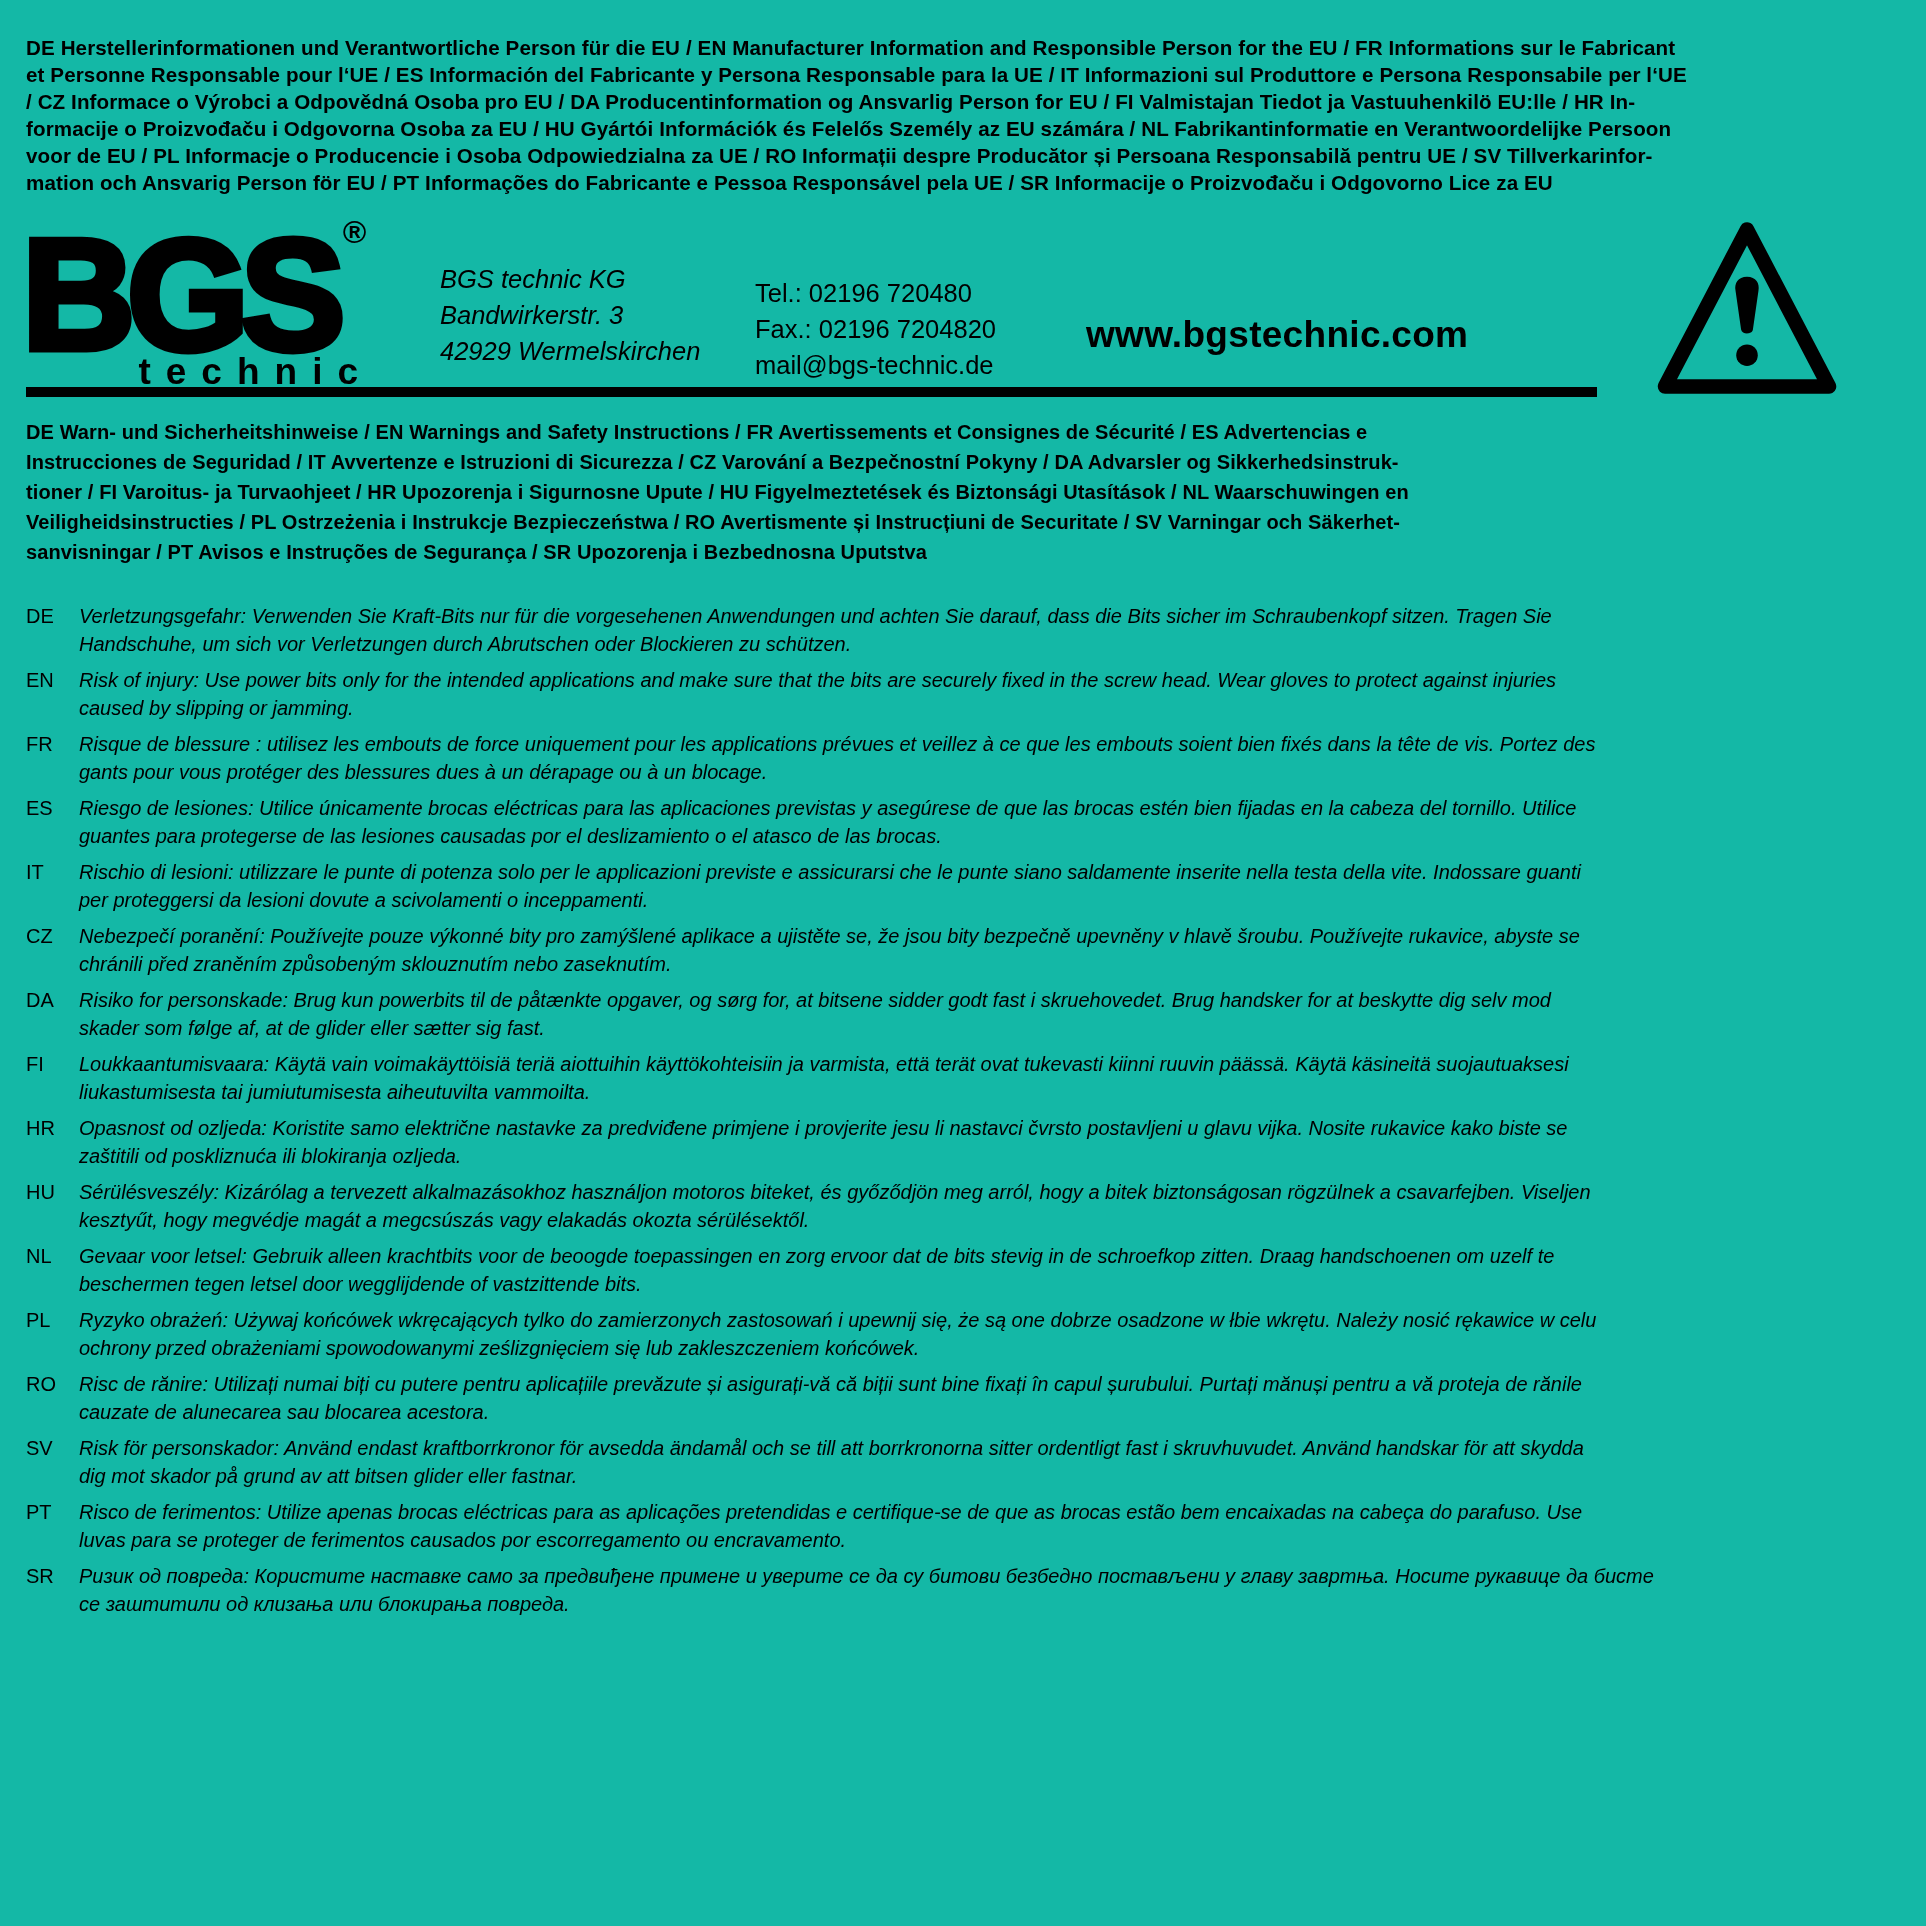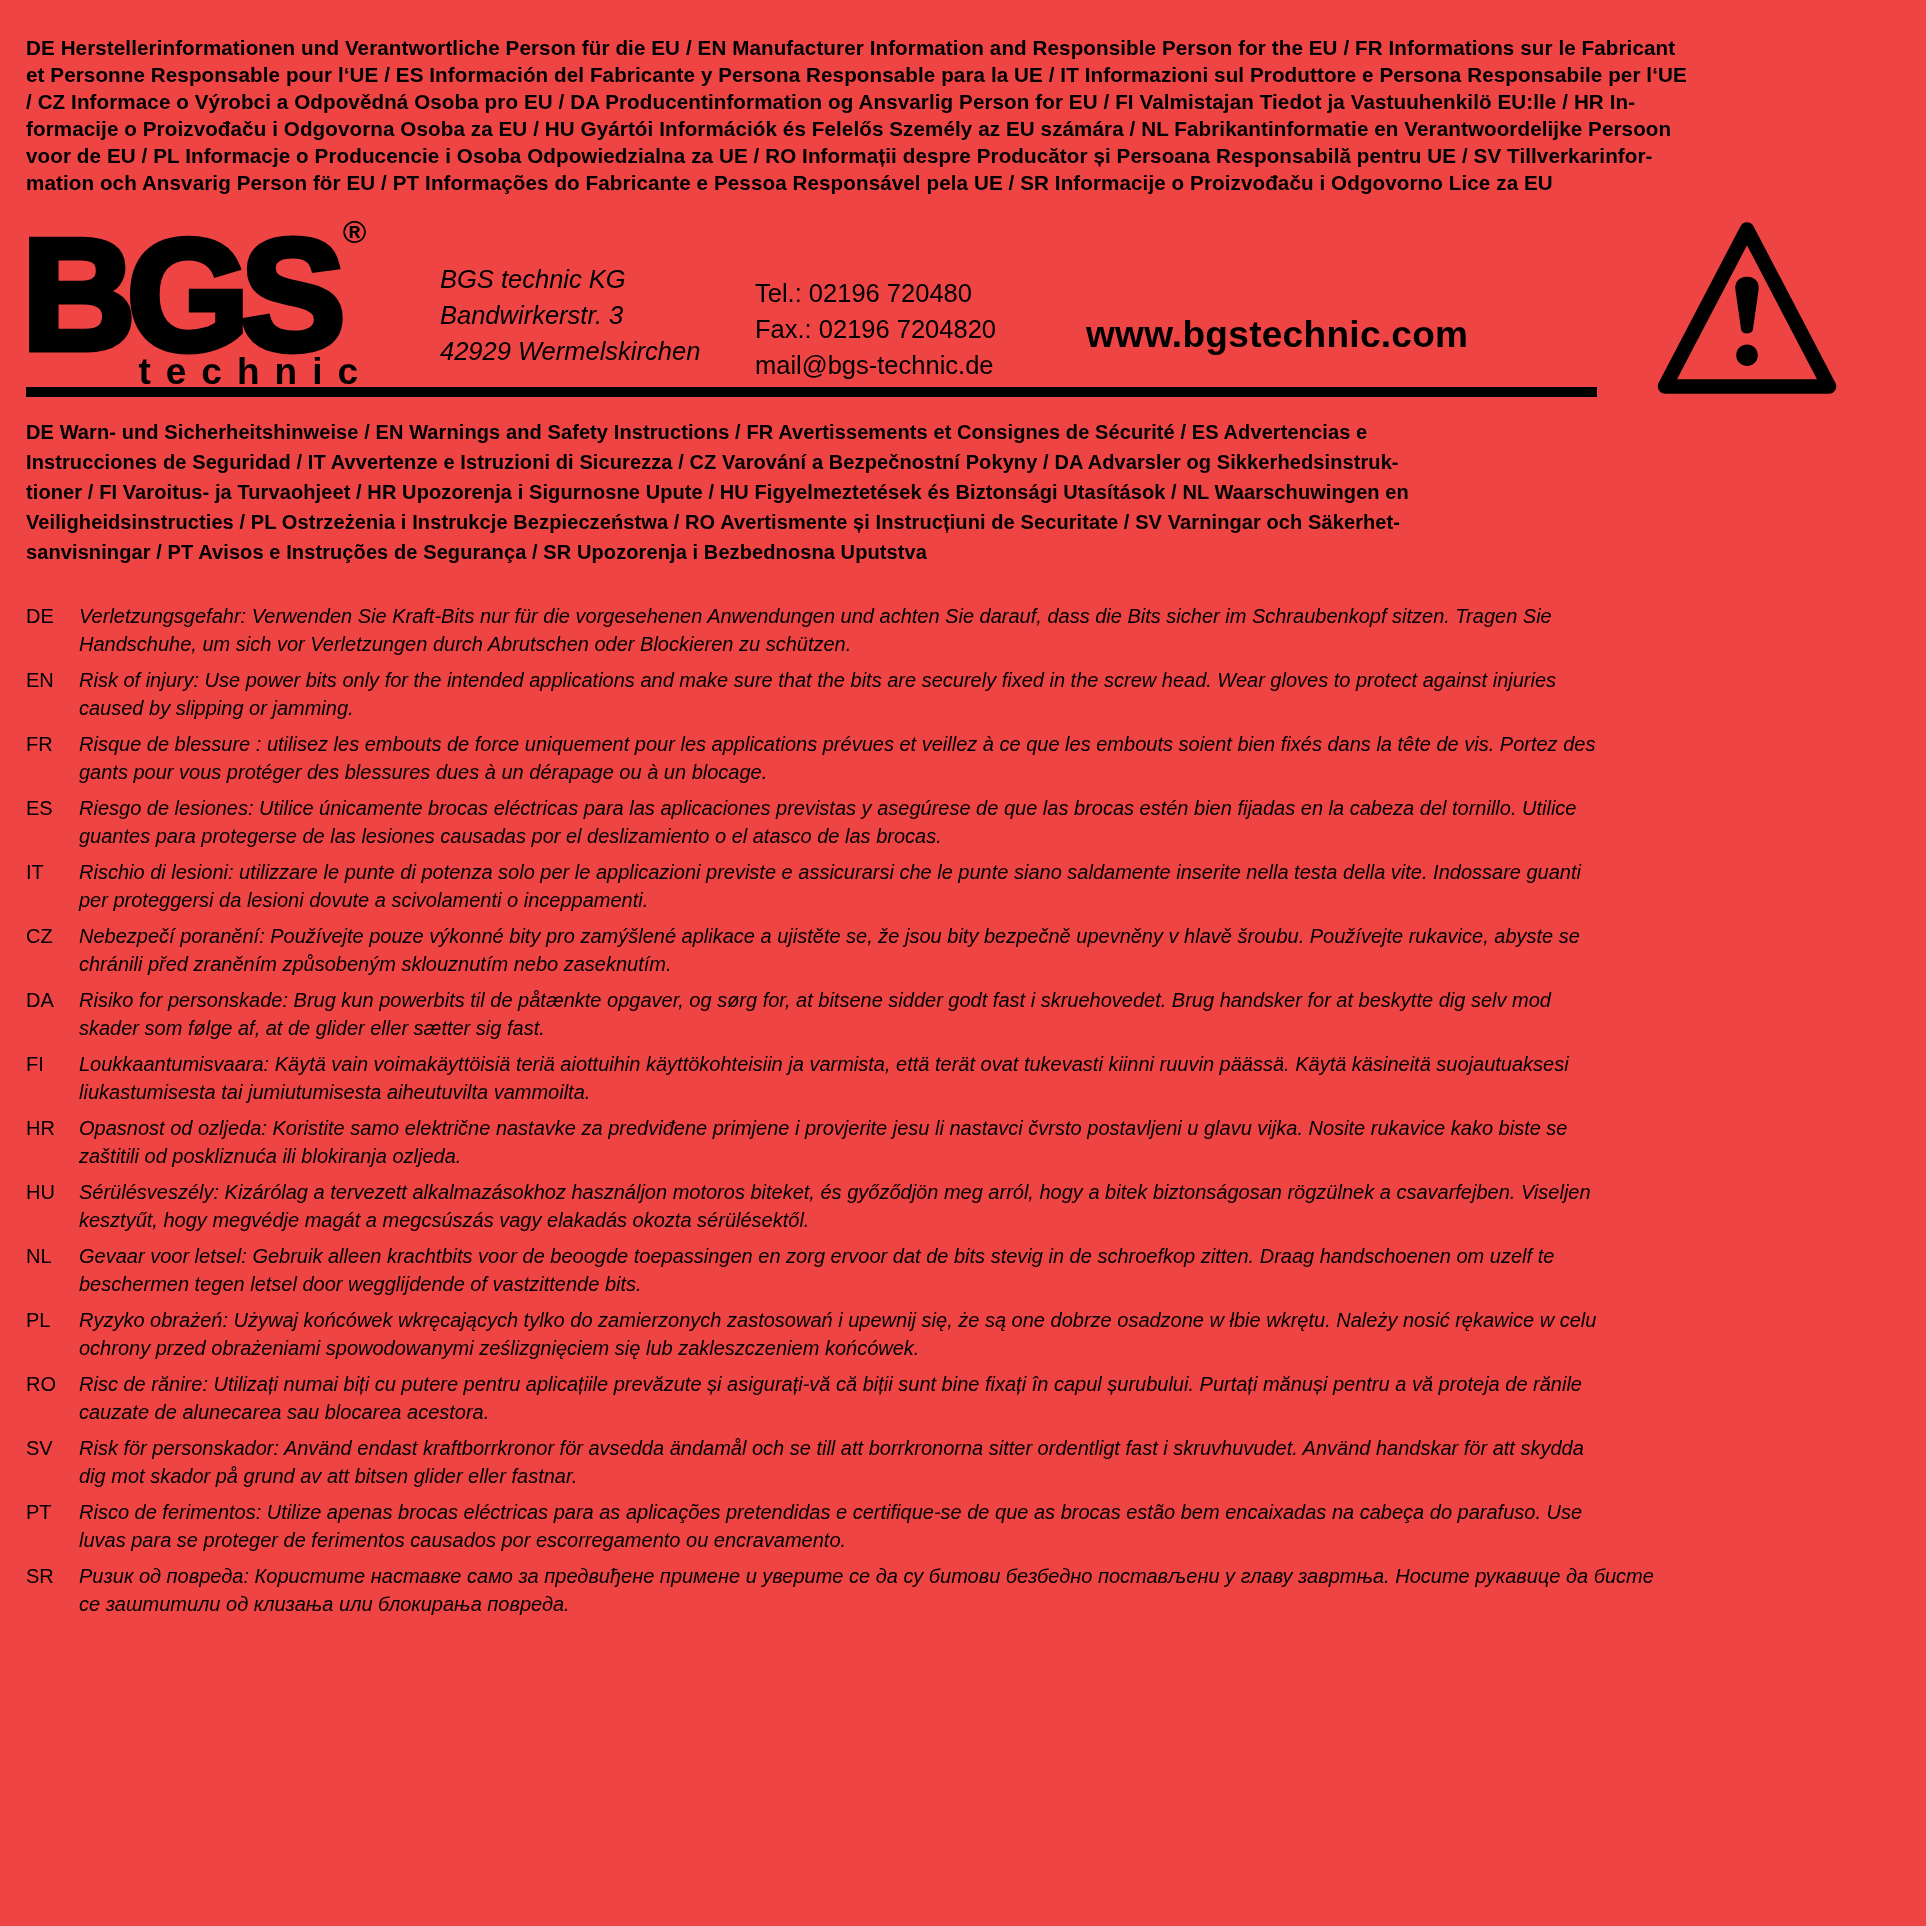--- a/index.html
+++ b/index.html
@@ -1,16 +1,16 @@
 <!DOCTYPE html>
 <html style="font-size:11px"><head>
 <meta charset="utf-8">
 <style>
   html,body{margin:0;padding:0;background:#fff;}
-  .page{position:relative;width:1926px;height:1926px;background:#ef4444;color:#000;
+  .page{position:relative;width:1926px;height:1926px;background:#14b8a6;color:#000;
         font-family:"Liberation Sans", sans-serif;overflow:hidden;}
 
   .manufacturer-header{position:absolute;left:26px;top:34px;width:1885px;
         font-weight:bold;font-size:20.6px;line-height:27px;white-space:pre-line;letter-spacing:0.1px;}
 
   
   .logo{position:absolute;left:26px;top:217px;width:332px;height:172px;}
   .logo-big-svg{position:absolute;left:0;top:0;}
   .logo-reg{position:absolute;right:-8.3px;top:-2.8px;font-size:32px;font-weight:bold;}
   .logo-technic{position:absolute;right:0;bottom:-1.4px;font-size:37px;font-weight:bold;

